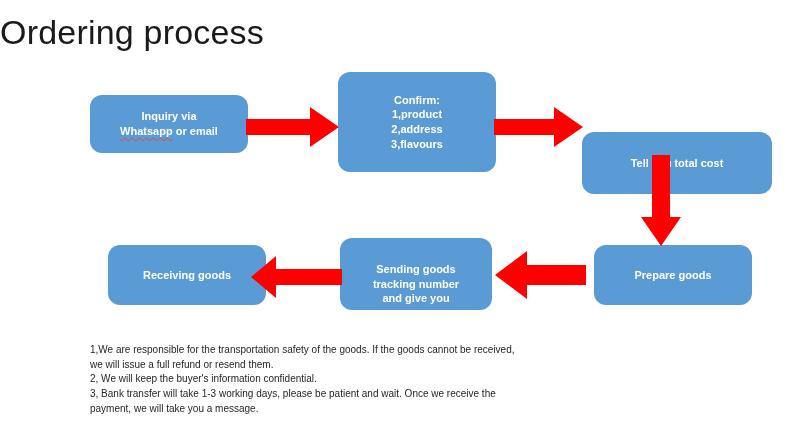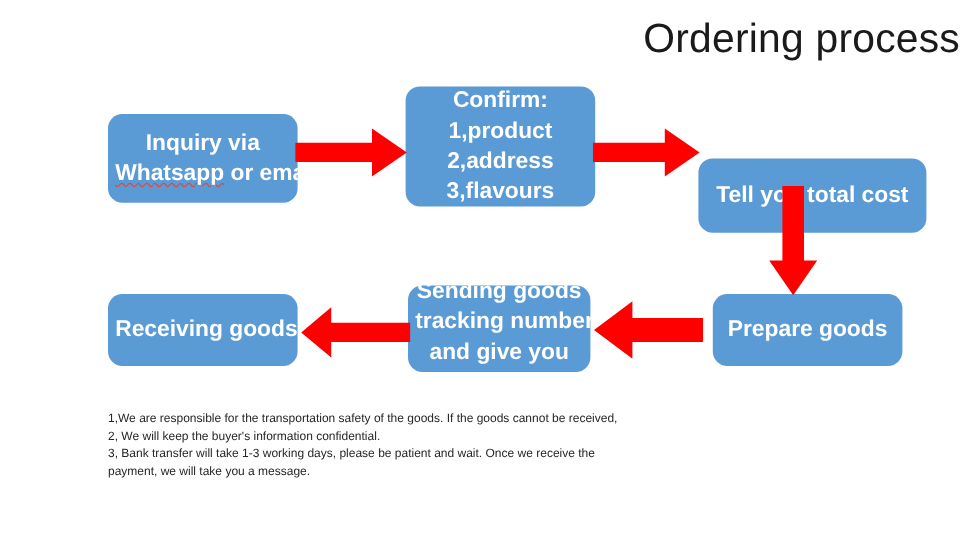--- a/index.html
+++ b/index.html
@@ -14,59 +14,59 @@
     overflow: hidden;
     font-family: "Liberation Sans", sans-serif;
     -webkit-font-smoothing: antialiased;
   }
 
   #page-title {
     position: absolute;
     left: 0;
     top: 14px;
     width: 800px;
-    text-align: right;
+    text-align: left;
     font-size: 34px;
     font-weight: 400;
     color: #1a1a1a;
     letter-spacing: 0.2px;
     line-height: 1.1;
   }
 
   .node {
     position: absolute;
     background: #5B9BD5;
     border-radius: 12px;
     color: #ffffff;
     font-weight: bold;
-    font-size: 19px;
+    font-size: 11px;
     line-height: 1.33;
     display: flex;
     align-items: center;
     justify-content: center;
     text-align: center;
     box-sizing: border-box;
     padding: 4px 6px;
   }
   .node .lines { width: 100%; }
   .node .line { display: block; white-space: nowrap; }
 
   .misspelled {
     text-decoration: underline wavy #E8413C;
     text-decoration-thickness: 1px;
     text-underline-offset: 2px;
   }
 
   
-  #node-inquiry  { left: 90px;  top: 95px;  width: 158px; height: 74px; }
+  #node-inquiry  { left: 90px;  top: 95px;  width: 158px; height: 58px; }
   #node-confirm  { left: 338px; top: 72px;  width: 158px; height: 100px; }
   #node-cost     { left: 582px; top: 92px;  width: 190px; height: 62px; margin-top: 40px; }
   #node-prepare  { left: 594px; top: 245px; width: 158px; height: 60px; }
   #node-sending  { left: 340px; top: 238px; width: 152px; height: 72px; align-items: flex-end; }
-  #node-receive  { left: 90px;  top: 245px; width: 158px; height: 60px; }
+  #node-receive  { left: 108px;  top: 245px; width: 158px; height: 60px; }
 
   
   .arrow { position: absolute; }
   .arrow svg { display: block; }
 
   #arrow-1 { left: 246px; top: 106px; }
   #arrow-2 { left: 494px; top: 106px; }
   #arrow-3 { left: 640px; top: 155px; }
   #arrow-4 { left: 494px; top: 250px; }
   #arrow-5 { left: 250px; top: 255px; }
@@ -155,16 +155,17 @@
 </div>
 
 <div class="arrow" id="arrow-5">
   <svg width="92" height="44" viewBox="0 0 92 44">
     <path d="M92,14 L26,14 L26,1 L1,22 L26,43 L26,30 L92,30 Z" fill="#FF0000"></path>
   </svg>
 </div>
 
 <div id="notes">
   <p>1,We are responsible for the transportation safety of the goods. If the goods cannot be received,</p>
+  <p>we will issue a full refund or resend them.</p>
   <p>2, We will keep the buyer's information confidential.</p>
   <p>3, Bank transfer will take 1-3 working days, please be patient and wait. Once we receive the</p>
   <p>payment, we will take you a message.</p>
 </div>
 
 </body></html>

